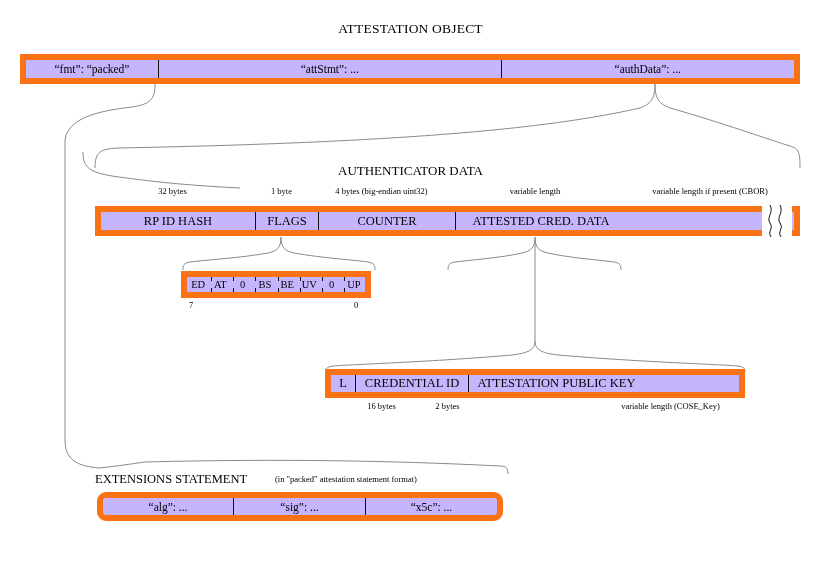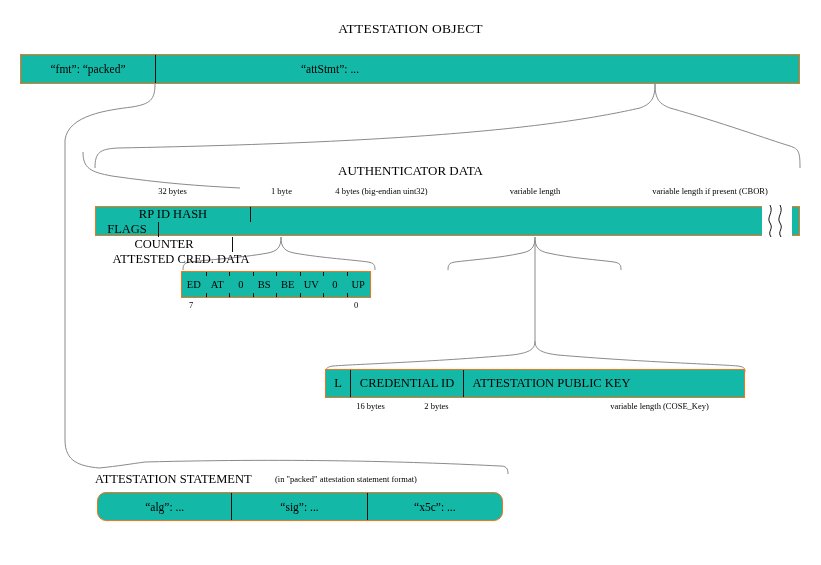--- a/index.html
+++ b/index.html
@@ -12,57 +12,57 @@
   svg.links{position:absolute;left:0;top:0;width:821px;height:565px;pointer-events:none;}
 
   .abs{position:absolute;}
 
   .title{
     font-size:13.5px;letter-spacing:.2px;text-align:center;
     left:0;right:0;top:21px;position:absolute;
   }
 
   
-  .row{position:absolute;display:flex;border:1px solid #f97316;box-sizing:border-box;background:#14b8a6;}
+  .row{position:absolute;display:flex;border:6px solid #f97316;box-sizing:border-box;background:#c4b5fd;}
   .cell{
     box-sizing:border-box;display:flex;align-items:center;justify-content:center;
     border-right:1px solid #111;font-size:12.5px;white-space:nowrap;
   }
   .cell:last-child{border-right:none;}
 
   
   #obj-row{left:20px;top:54px;width:780px;height:30px;}
   #obj-row .cell{font-size:11.5px;}
 
   
   #ad-label{left:0;right:0;top:163px;text-align:center;font-size:13px;}
   #ad-sizes{left:95px;top:186px;width:705px;height:14px;}
   .sz{position:absolute;font-size:8.5px;text-align:center;white-space:nowrap;}
-  #ad-row{left:95px;top:206px;width:705px;height:30px;flex-direction:column;}
+  #ad-row{left:95px;top:206px;width:705px;height:30px;}
   #ad-row .cell{font-size:12.5px;}
 
   
   #break-sym{left:762px;top:205px;width:30px;height:32px;}
 
   
   #flags-row{left:181px;top:271px;width:190px;height:27px;}
   #flags-row .fcell{
     box-sizing:border-box;display:flex;align-items:center;justify-content:center;
     font-size:10.5px;position:relative;white-space:nowrap;
   }
   .tick-t,.tick-b{position:absolute;left:0;width:1px;background:#111;}
   .tick-t{top:0;height:4px;}
   .tick-b{bottom:0;height:4px;}
   #flag-hi{left:189px;top:300px;font-size:8.5px;}
   #flag-lo{left:354px;top:300px;font-size:8.5px;}
 
   
   #acd-row{left:325px;top:369px;width:420px;height:29px;}
   #acd-row .cell{font-size:12.5px;}
-  #acd-sizes{left:317px;top:401px;width:420px;height:26px;}
+  #acd-sizes{left:328px;top:401px;width:420px;height:26px;}
   .sz2{position:absolute;font-size:8.5px;text-align:center;white-space:nowrap;line-height:11px;}
 
   
   #as-title{left:95px;top:472px;font-size:12.5px;}
   #as-note{left:275px;top:474px;font-size:8.5px;}
   #as-row{left:97px;top:492px;width:406px;height:29px;border-radius:9px;}
   #as-row .cell{font-size:11.5px;}
 </style>
 </head>
 <body>
@@ -101,20 +101,21 @@
       <path d="M535,341 C535,350 542,353 558,355 C640,362 712,364 738,366
                C744,367 745,368 745,372"></path>
     </g>
   </svg>
 
   <div class="title">ATTESTATION OBJECT</div>
 
   <div class="row" id="obj-row">
     <div class="cell" style="width:135px">“fmt”: “packed”</div>
     <div class="cell" style="width:348px">“attStmt”: ...</div>
+    <div class="cell" style="width:297px">“authData”: ...</div>
   </div>
 
   <div class="abs" id="ad-label">AUTHENTICATOR DATA</div>
 
   <div class="abs" id="ad-sizes">
     <div class="sz" style="left:0px;  width:155px">32 bytes</div>
     <div class="sz" style="left:155px;width:63px">1 byte</div>
     <div class="sz" style="left:218px;width:137px">4 bytes (big-endian uint32)</div>
     <div class="sz" style="left:355px;width:170px">variable length</div>
     <div class="sz" style="left:525px;width:180px">variable length if present (CBOR)</div>
@@ -181,21 +182,21 @@
     <div class="cell" style="width:113px">CREDENTIAL ID</div>
     <div class="cell" style="width:175px">ATTESTATION PUBLIC KEY</div>
   </div>
 
   <div class="abs" id="acd-sizes">
     <div class="sz2" style="left:0px;  width:107px">16 bytes</div>
     <div class="sz2" style="left:97px; width:45px">2 bytes</div>
     <div class="sz2" style="left:255px;width:175px">variable length (COSE_Key)</div>
   </div>
 
-  <div class="abs" id="as-title">ATTESTATION STATEMENT</div>
+  <div class="abs" id="as-title">EXTENSIONS STATEMENT</div>
   <div class="abs" id="as-note">(in "packed" attestation statement format)</div>
 
   <div class="row" id="as-row">
     <div class="cell" style="width:135px">“alg”: ...</div>
     <div class="cell" style="width:136px">“sig”: ...</div>
     <div class="cell" style="width:135px">“x5c”: ...</div>
   </div>
 
 </div>
 

